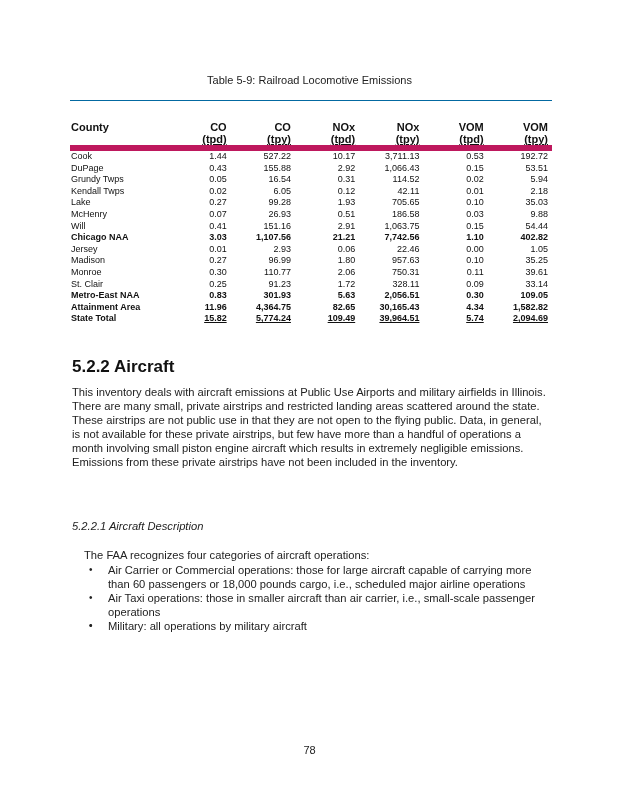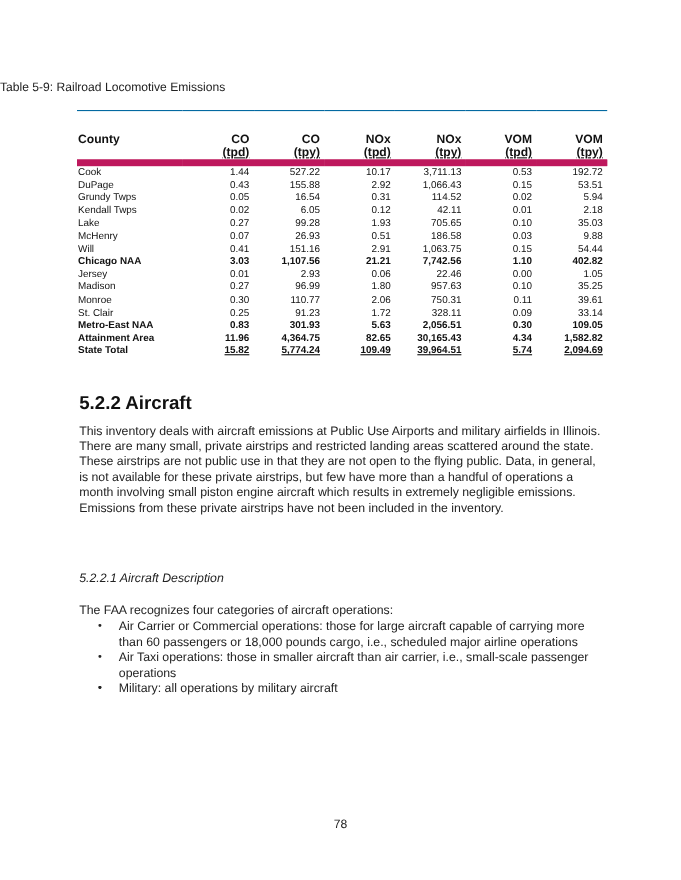--- a/index.html
+++ b/index.html
@@ -1,36 +1,36 @@
 <!DOCTYPE html>
 <html><head>
 <meta charset="utf-8">
 <style>
   html, body { margin: 0; padding: 0; background: #ffffff; }
   body { width: 619px; height: 800px; position: relative; overflow: hidden;
          font-family: "Liberation Sans", sans-serif; color: #111; }
-  .caption { position: absolute; top: 74px; left: 0; width: 619px; 
+  .caption { position: absolute; top: 74px; left: 0; width: 619px; text-align: center;
              font-size: 11px; color: #222; }
   table.em { position: absolute; top: 100px; left: 70px; width: 482px;
              border-collapse: collapse; font-size: 9px; }
   table.em th { font-weight: bold; font-size: 11px; text-align: right; padding: 0 4px 0 0;
                 line-height: 12px; vertical-align: bottom; }
   table.em th.county { text-align: left; padding-left: 1px; vertical-align: top; }
   table.em thead tr.h1 th { border-top: 1px solid #0369a1; padding-top: 20px; }
   table.em thead tr.h2 th { border-bottom: 6px solid #be185d; text-decoration: underline; }
   table.em td { text-align: right; padding: 0 4px 0 0; line-height: 11.6px; height: 11.6px; }
   table.em td.name { text-align: left; padding-left: 1px; }
   table.em tr.bold td { font-weight: bold; }
   table.em tr.total td.num { text-decoration: underline; }
   col.c0 { width: 96px; } col.cn { width: 64px; }
   .h-section { position: absolute; top: 357px; left: 72px; font-size: 17px; font-weight: bold; }
   .para { position: absolute; top: 385px; left: 72px; width: 480px; font-size: 11.2px;
           line-height: 14px; color: #222; }
   .h-sub { position: absolute; top: 520px; left: 72px; font-size: 11.2px; font-style: italic; color: #222; }
-  .intro { position: absolute; top: 549px; left: 72px; font-size: 11.2px; color: #222; }
+  .intro { position: absolute; top: 549px; left: 84px; font-size: 11.2px; color: #222; }
   ul.ops { position: absolute; top: 563px; left: 72px; width: 470px; margin: 0; padding: 0;
            list-style: none; font-size: 11.2px; line-height: 14px; color: #222; }
   ul.ops li { position: relative; padding-left: 36px; }
   ul.ops li .bullet { position: absolute; left: 17px; top: 0; font-size: 10px; }
   .page-num { position: absolute; top: 744px; left: 0; width: 619px; text-align: center;
               font-size: 11px; color: #222; }
 </style>
 </head>
 <body>
 

